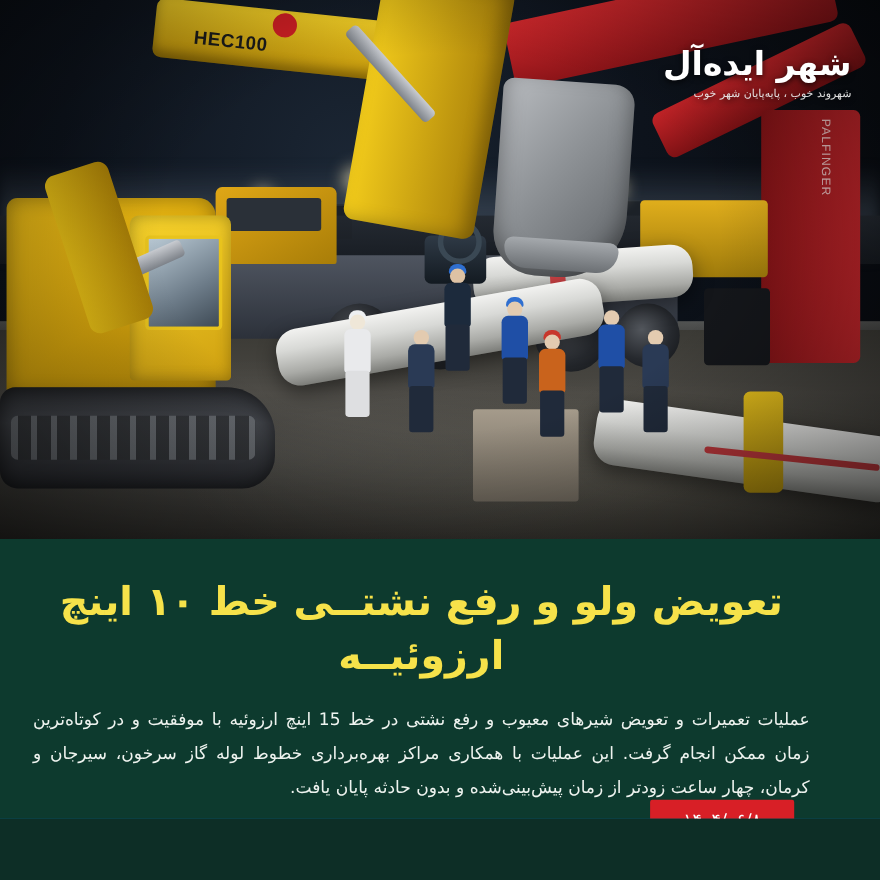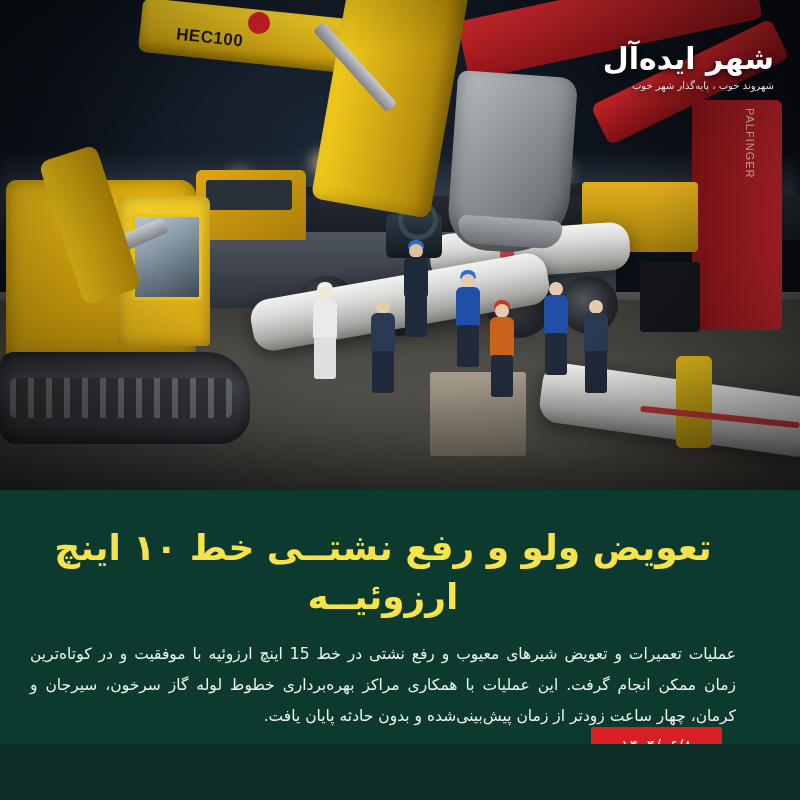--- a/index.html
+++ b/index.html
@@ -564,21 +564,21 @@
     <div class="person p-navy" style="left:580px; top:300px; width:32px; height:86px;">
       <div class="head"></div>
       <div class="torso"></div>
       <div class="legs"></div>
     </div>
 
     <div class="vignette"></div>
 
     <div class="watermark">
       <div class="wm-main">شهر ایده‌آل</div>
-      <div class="wm-sub">شهروند خوب ، پایه‌گذار شهر خوب</div>
+      <div class="wm-sub">شهروند خوب ، پایه‌پایان شهر خوب</div>
     </div>
   </div>
 
   <div class="panel">
     <div class="panel-inner">
       <h1 class="headline">تعویض ولو و رفع نشتــی خط ۱۰ اینچ ارزوئیــه</h1>
       <p class="body-text">عملیات تعمیرات و تعویض شیرهای معیوب و رفع نشتی در خط 15 اینچ ارزوئیه با موفقیت و در کوتاه‌ترین زمان ممکن انجام گرفت. این عملیات با همکاری مراکز بهره‌برداری خطوط لوله گاز سرخون، سیرجان و کرمان، چهار ساعت زودتر از زمان پیش‌بینی‌شده و بدون حادثه پایان یافت.</p>
     </div>
     <div class="date-chip">۱۴۰۴/۰۶/۸</div>
   </div>

